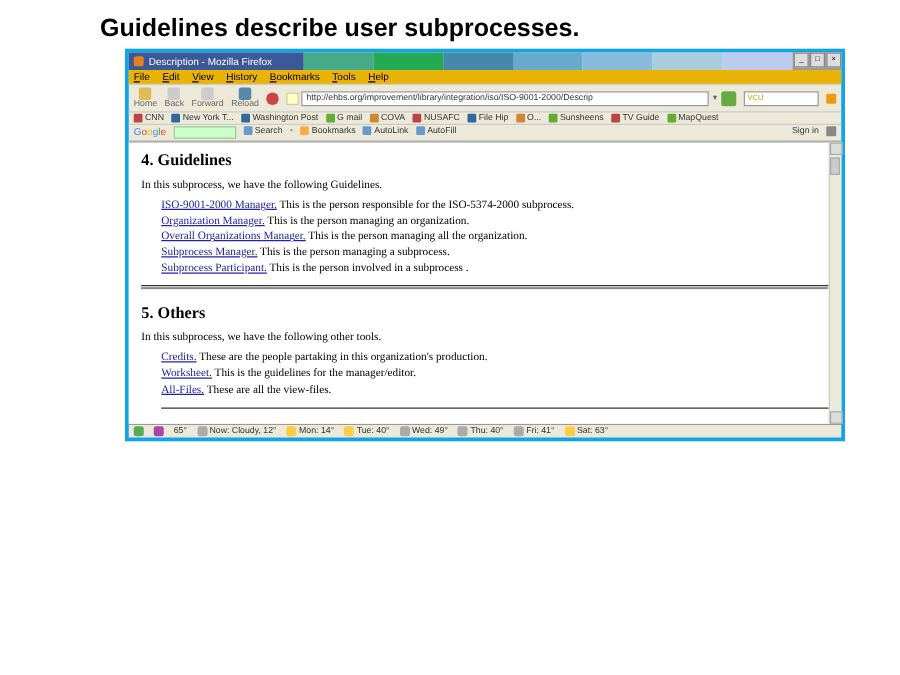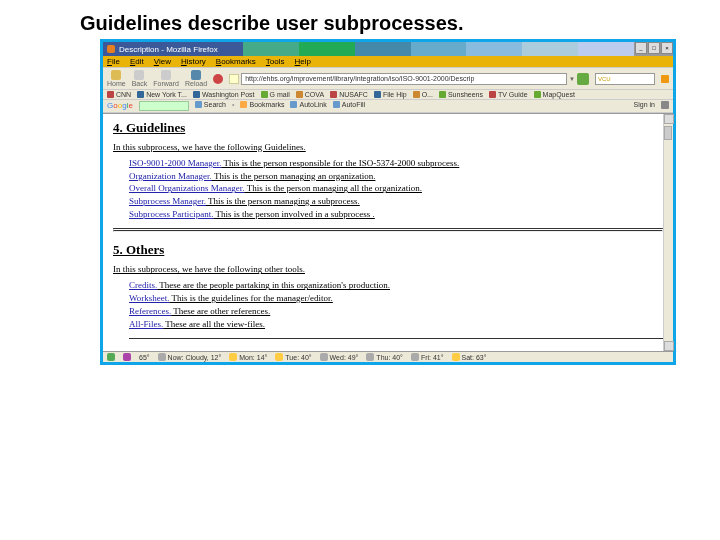--- a/index.html
+++ b/index.html
@@ -31,21 +31,21 @@
   .bm-icon { width: 7px; height: 7px; background: #b44; border-radius: 1px; }
   .bm-icon.b2 { background: #369; }
   .bm-icon.b3 { background: #6a3; }
   .bm-icon.b4 { background: #c83; }
   .googlebar { display: flex; align-items: flex-start; padding: 1px 4px; gap: 6px; border-bottom: 1px solid #ccc; font-size: 7px; }
   .g-logo { font-size: 8px; }
   .g-logo .b { color: #4285f4; } .g-logo .r { color: #ea4335; } .g-logo .y { color: #fbbc05; } .g-logo .g { color: #34a853; }
   .g-search { width: 50px; height: 10px; background: #cfc; border: 1px solid #9c9; }
   .g-item { display: flex; align-items: center; gap: 2px; color: #333; }
   .g-icon { width: 7px; height: 7px; background: #69c; border-radius: 1px; }
-  .content { background: #fff; padding: 6px 10px 4px 10px; font-size: 9px; font-family: Georgia, serif; color: #000; border-top: 1px solid #999; position: relative; text-decoration: underline; }
+  .content { background: #fff; padding: 6px 10px 4px 10px; font-size: 9px; font-family: Georgia, serif; color: #000; border-top: 1px solid #999; position: relative; }
   .content .scrollbar { position: absolute; right: 0; top: 0; bottom: 0; width: 10px; background: #ece9d8; border-left: 1px solid #ccc; }
   .scrollbar .thumb { width: 8px; height: 14px; background: #ccc; border: 1px solid #aaa; margin: 12px 0 0 0; }
   .scrollbar .arrow { width: 10px; height: 10px; background: #ddd; border: 1px solid #aaa; }
   .scrollbar .arrow.top { position: absolute; top: 0; }
   .scrollbar .arrow.bot { position: absolute; bottom: 0; }
   h3.section { font-size: 13px; font-weight: bold; font-family: "Times New Roman", serif; margin-bottom: 6px; }
   .intro { margin-bottom: 6px; }
   .guide-list { margin-left: 16px; margin-bottom: 8px; }
   .guide-list div { margin-bottom: 1px; line-height: 1.3; }
   .link { color: #22a; text-decoration: underline; font-family: "Times New Roman", serif; }
@@ -217,21 +217,20 @@
       <div><a class="link">Subprocess Participant.</a><span class="desc"> This is the person involved in a subprocess .</span></div>
     </div>
 
     <hr class="dbl">
 
     <h3 class="section">5. Others</h3>
     <div class="intro">In this subprocess, we have the following other tools.</div>
     <div class="guide-list">
       <div><a class="link">Credits.</a><span class="desc"> These are the people partaking in this organization's production.</span></div>
       <div><a class="link">Worksheet.</a><span class="desc"> This is the guidelines for the manager/editor.</span></div>
-      <div><a class="link">References.</a><span class="desc"> These are other references.</span></div>
       <div><a class="link">All-Files.</a><span class="desc"> These are all the view-files.</span></div>
     </div>
     <hr class="rule" style="margin-left:16px">
   </div>
 
   <div class="statusbar">
     <span class="sb-item">
         <span class="sb-icon"></span>
       </span>
     <span class="sb-item">

